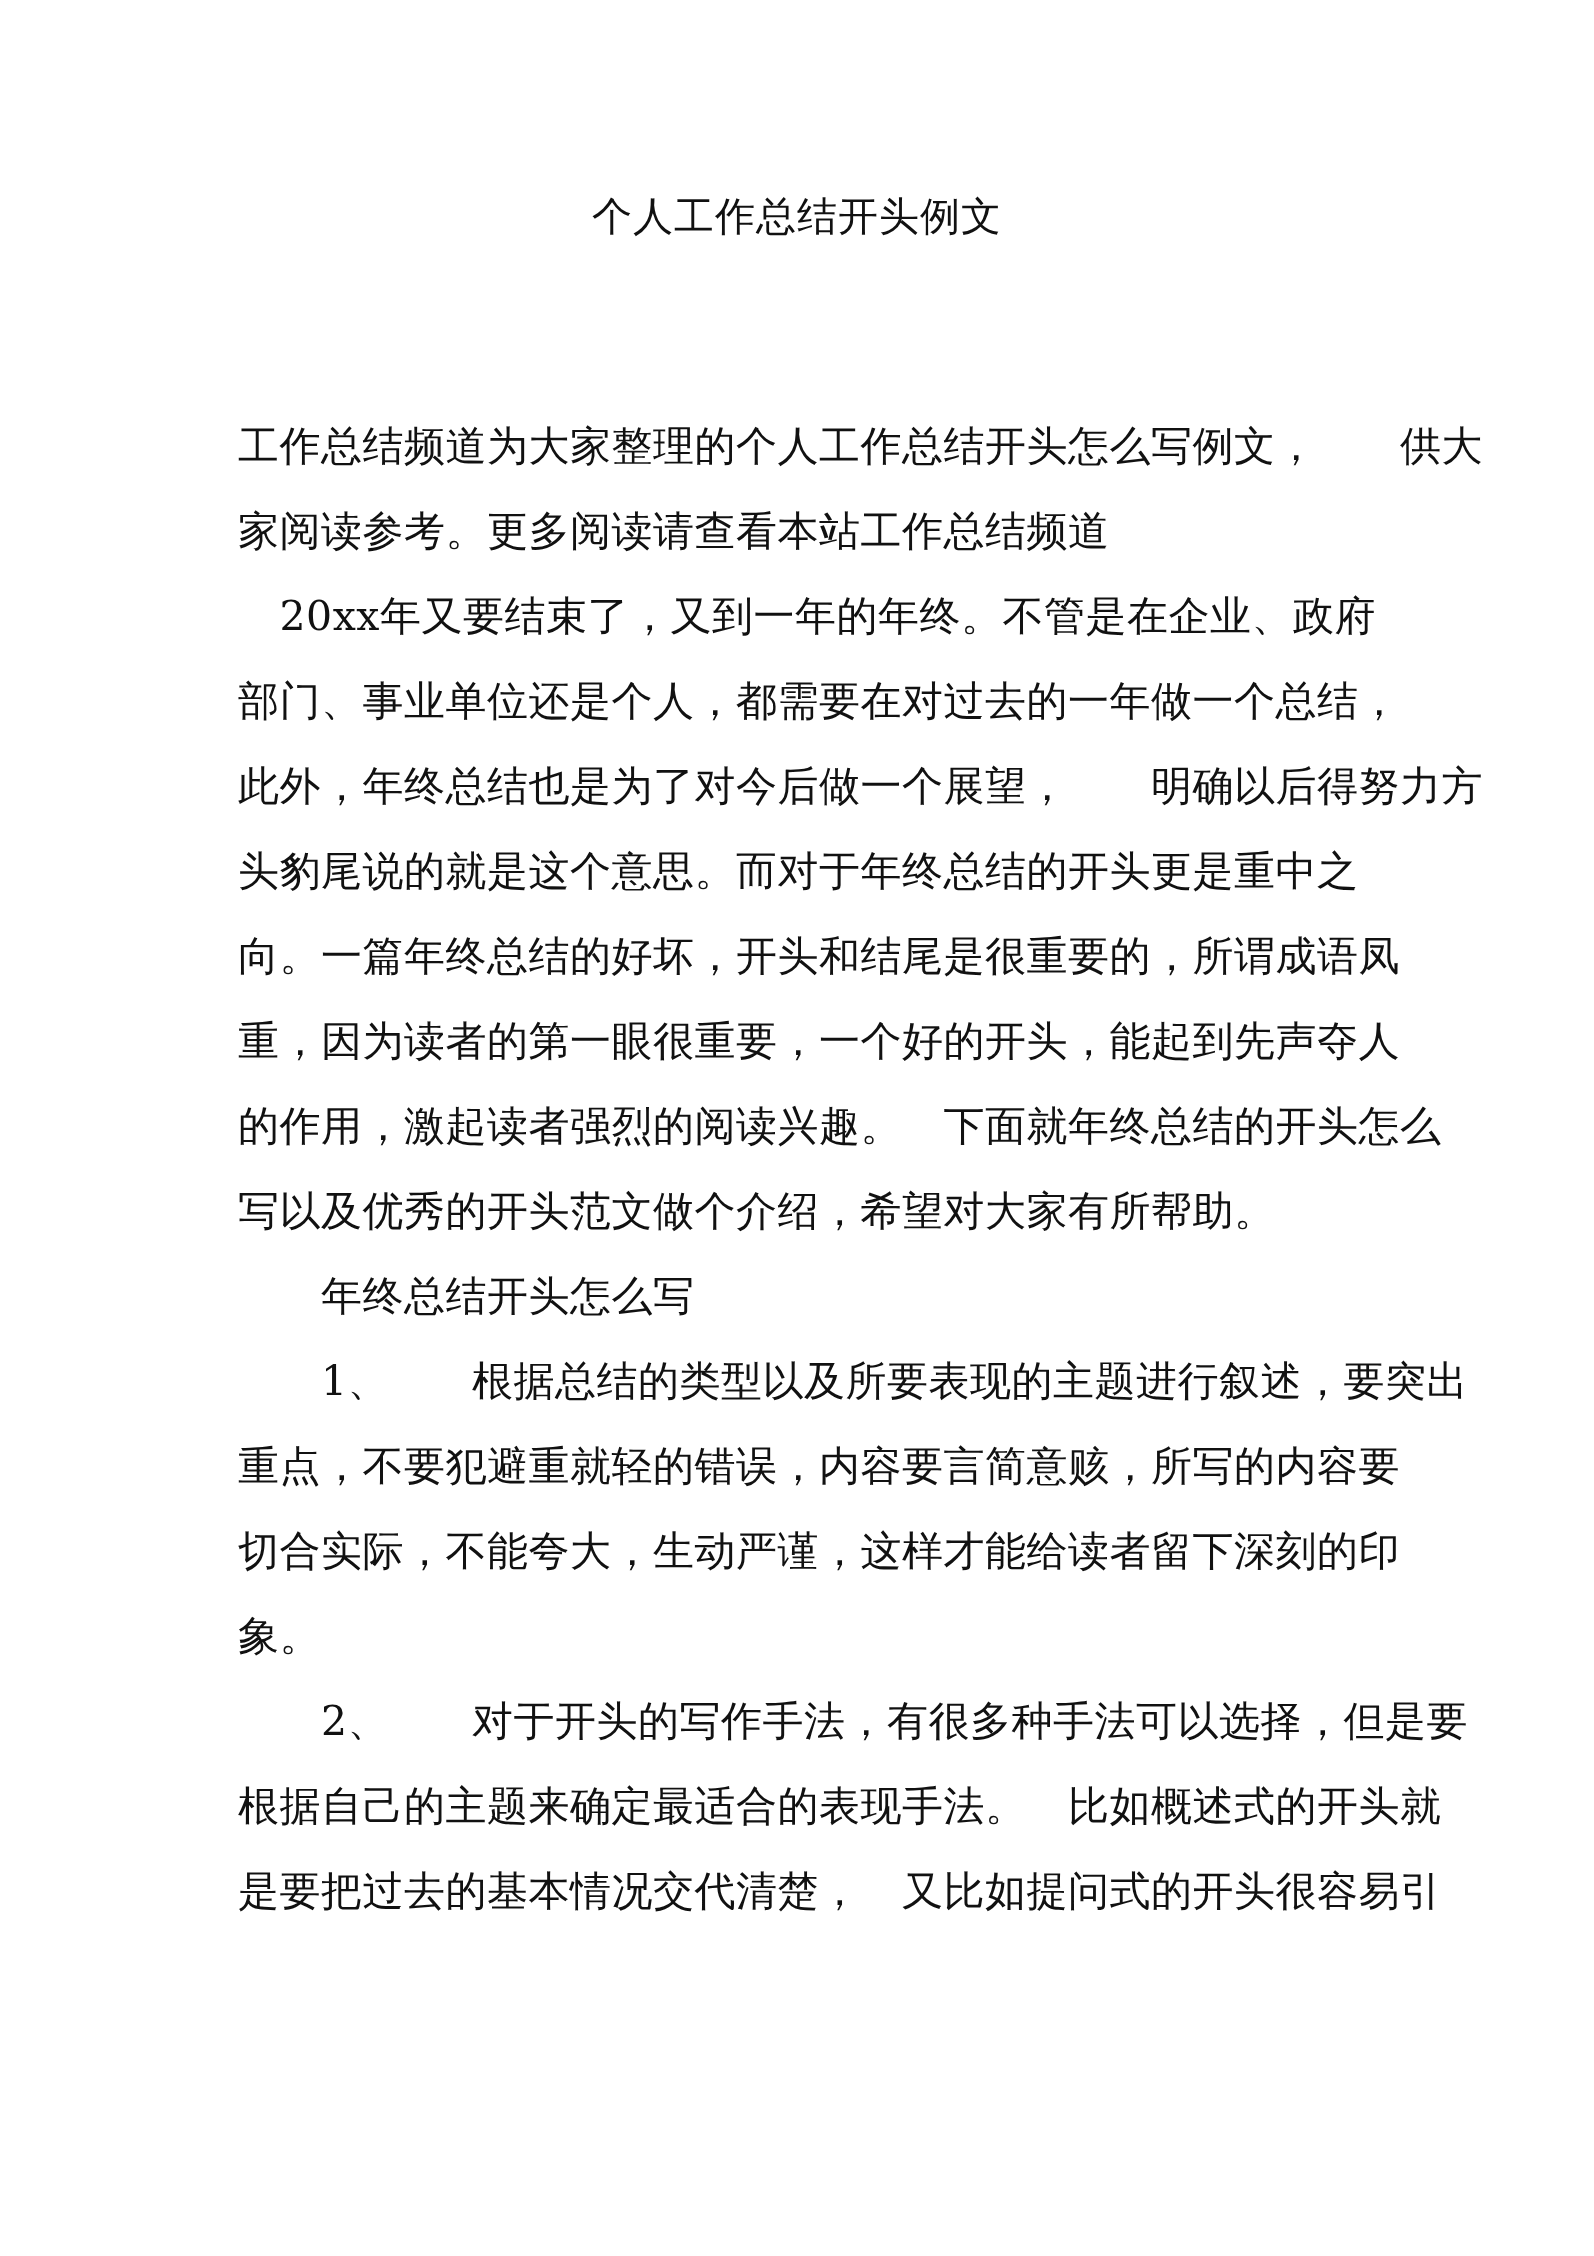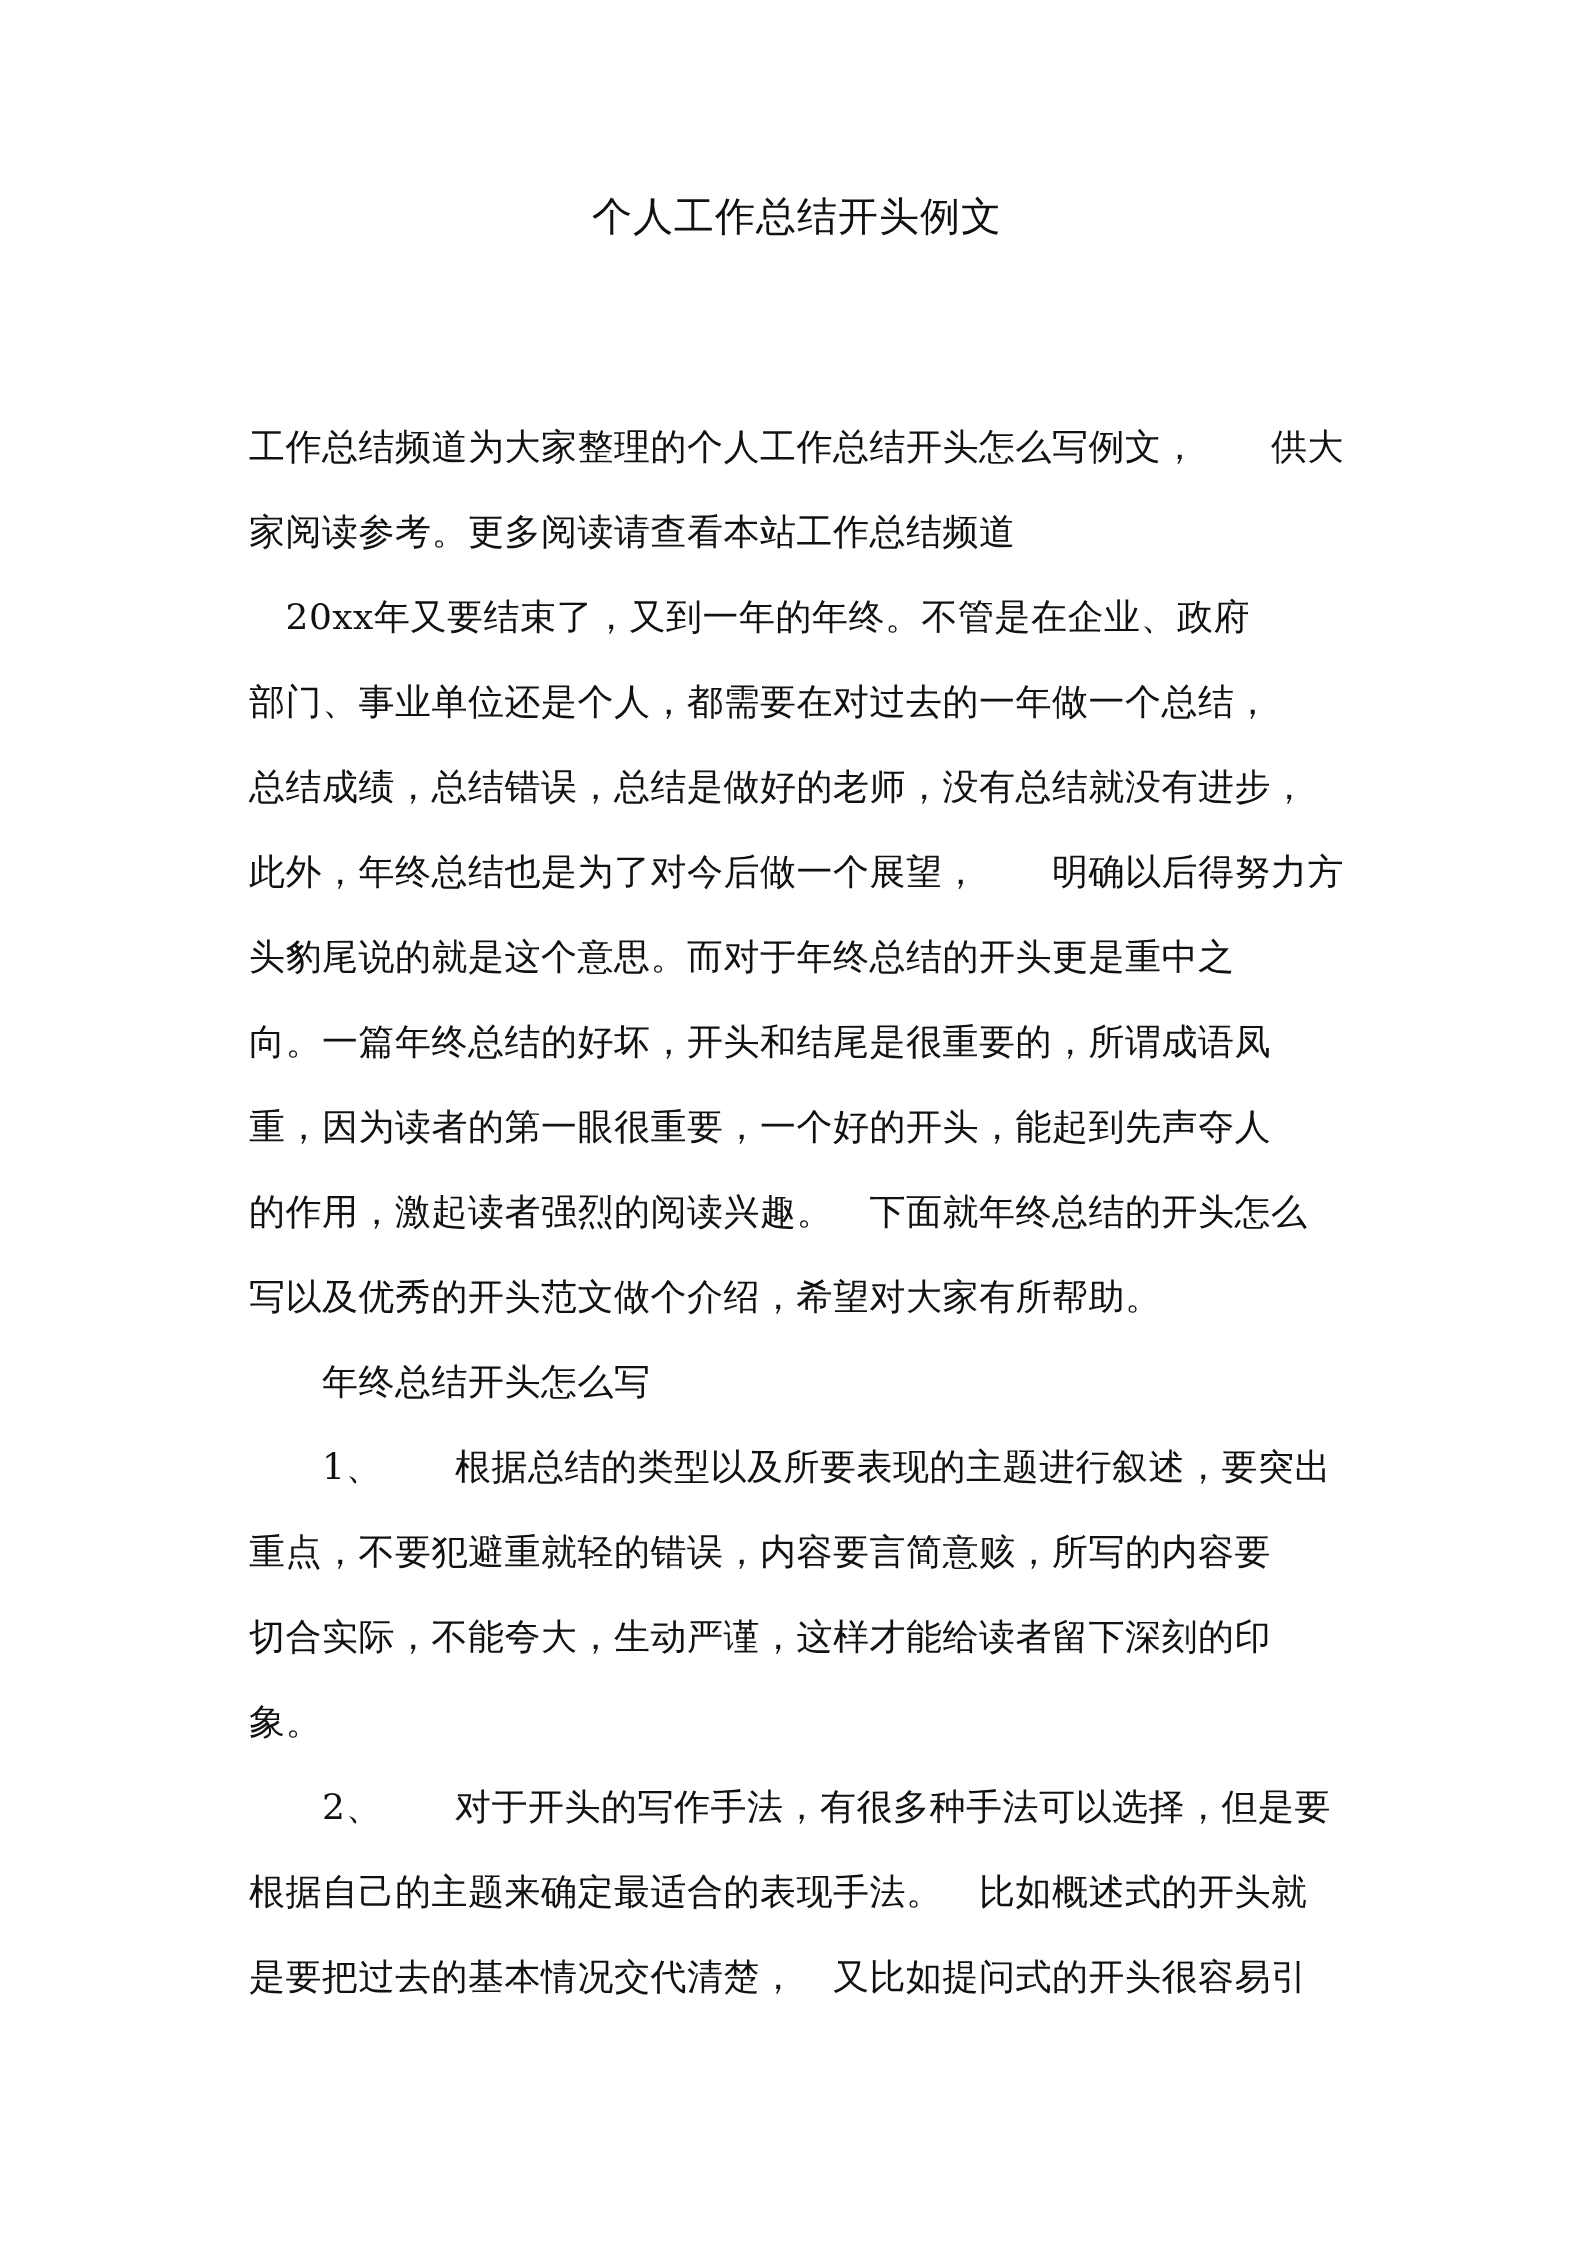--- a/index.html
+++ b/index.html
@@ -41,48 +41,46 @@
   }
 
   .body-block {
     position: absolute;
     left: 238px;
     top: 404px;
     width: 1130px;
   }
 
   .line {
-    font-size: 36px;
+    font-size: 41px;
     line-height: 85px;
     height: 85px;
     white-space: pre;
     letter-spacing: 0.5px;
     color: #111111;
-    margin-left: 11px;
   }
 
   .line .bold {
     font-weight: 400;
   }
 
   
 </style>
 </head>
 <body>
 
 <div class="page">
 
   <div class="doc-title">个人工作总结开头例文</div>
 
   <div class="body-block">
     <div class="line">工作总结频道为大家整理的个人工作总结开头怎么写例文，　　供大</div>
     <div class="line">家阅读参考。更多阅读请查看本站工作总结频道</div>
     <div class="line">　<span class="bold">20xx</span>年又要结束了，又到一年的年终。不管是在企业、政府</div>
     <div class="line">部门、事业单位还是个人，都需要在对过去的一年做一个总结，</div>
-    <div class="line">总结成绩，总结错误，总结是做好的老师，没有总结就没有进步，</div>
     <div class="line">此外，年终总结也是为了对今后做一个展望，　　明确以后得努力方</div>
     <div class="line">头豹尾说的就是这个意思。而对于年终总结的开头更是重中之</div>
     <div class="line">向。一篇年终总结的好坏，开头和结尾是很重要的，所谓成语凤</div>
     <div class="line">重，因为读者的第一眼很重要，一个好的开头，能起到先声夺人</div>
     <div class="line">的作用，激起读者强烈的阅读兴趣。　下面就年终总结的开头怎么</div>
     <div class="line">写以及优秀的开头范文做个介绍，希望对大家有所帮助。</div>
     <div class="line">　　年终总结开头怎么写</div>
     <div class="line">　　1、　　根据总结的类型以及所要表现的主题进行叙述，要突出</div>
     <div class="line">重点，不要犯避重就轻的错误，内容要言简意赅，所写的内容要</div>
     <div class="line">切合实际，不能夸大，生动严谨，这样才能给读者留下深刻的印</div>

